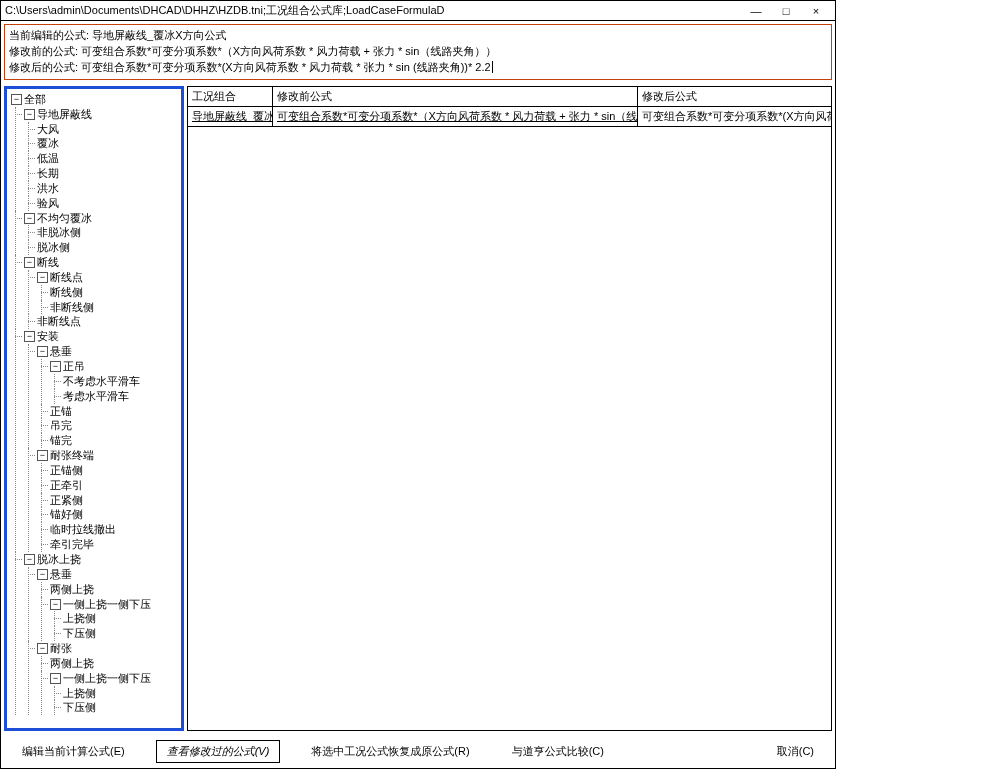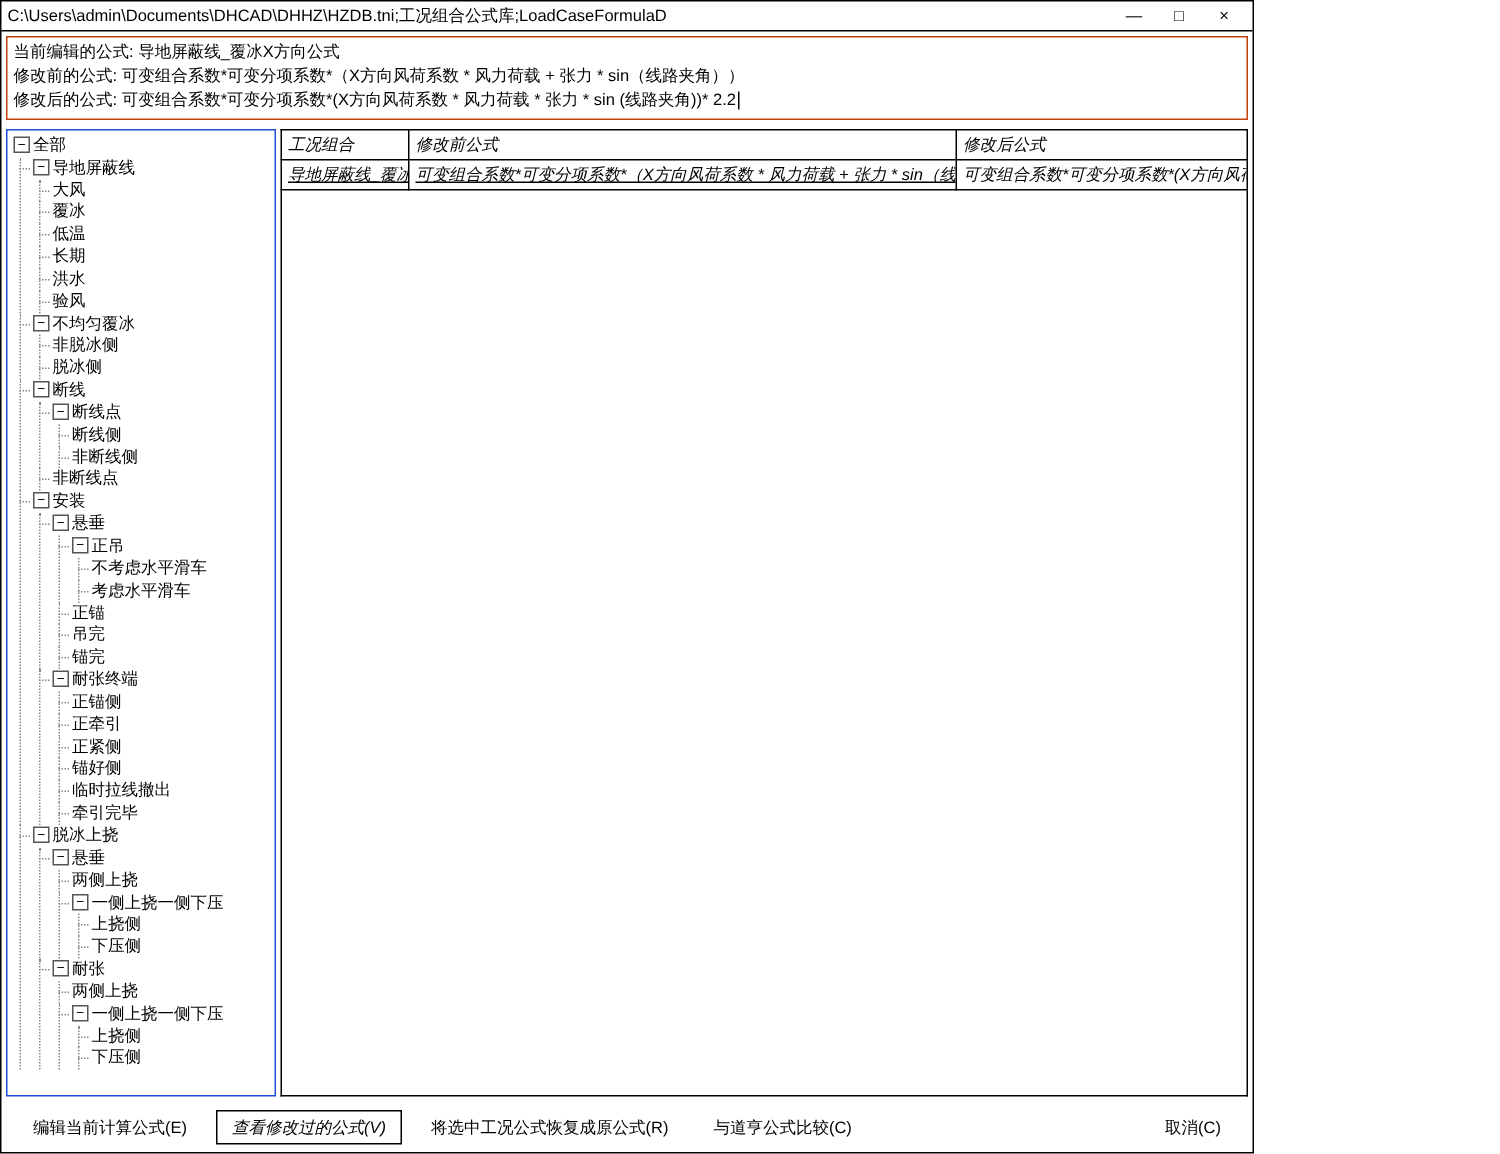--- a/index.html
+++ b/index.html
@@ -42,21 +42,21 @@
   }
   .info-row { white-space: pre; }
   .cursor { border-right: 1px solid #000; margin-left: 1px; }
   .main {
     flex: 1;
     display: flex;
     min-height: 0;
   }
   .tree-pane {
     width: 180px;
-    border: 1px solid #1d4ed8;
+    border: 3px solid #1d4ed8;
     margin: 3px 0 3px 3px;
     overflow: auto;
     padding: 3px 2px;
   }
   .tree-pane ul { list-style: none; margin: 0; padding: 0 0 0 13px; }
   .tree-pane > ul { padding-left: 2px; }
   .tree-pane li { line-height: 1.35; white-space: nowrap; position: relative; }
   .tree-toggle { display: inline-block; width: 11px; height: 11px; border: 1px solid #555; text-align: center; line-height: 9px; font-size: 9px; margin-right: 2px; background: #fff; vertical-align: 1px; }
   .tree-node .label { text-decoration: underline; }
   .tree-node.no-ul .label { text-decoration: none; }
@@ -78,21 +78,20 @@
     flex: 1;
     margin: 3px 3px 3px 3px;
     display: flex;
     flex-direction: column;
     min-width: 0;
   }
   table.data {
     width: 100%;
     border-collapse: collapse;
     table-layout: fixed;
-    font-style: italic;
   }
   table.data th, table.data td {
     border: 1px solid #000;
     padding: 2px 4px;
     text-align: left;
     font-weight: normal;
     overflow: hidden;
     white-space: nowrap;
     vertical-align: top;
   }
@@ -104,21 +103,21 @@
     border-left: 1px solid #000;
     border-right: 1px solid #000;
     border-bottom: 1px solid #000;
   }
 
   .button-bar {
     height: 34px;
     display: flex;
     align-items: center;
     padding: 0 10px;
-    gap: 8px;
+    gap: 20px;
   }
   .button-bar .spacer { flex: 1; }
   .btn {
     padding: 3px 10px;
     background: #fff;
     border: 1px solid transparent;
     font-size: 11px;
     white-space: nowrap;
   }
   .btn.boxed { border: 1px solid #000; font-style: italic; }

